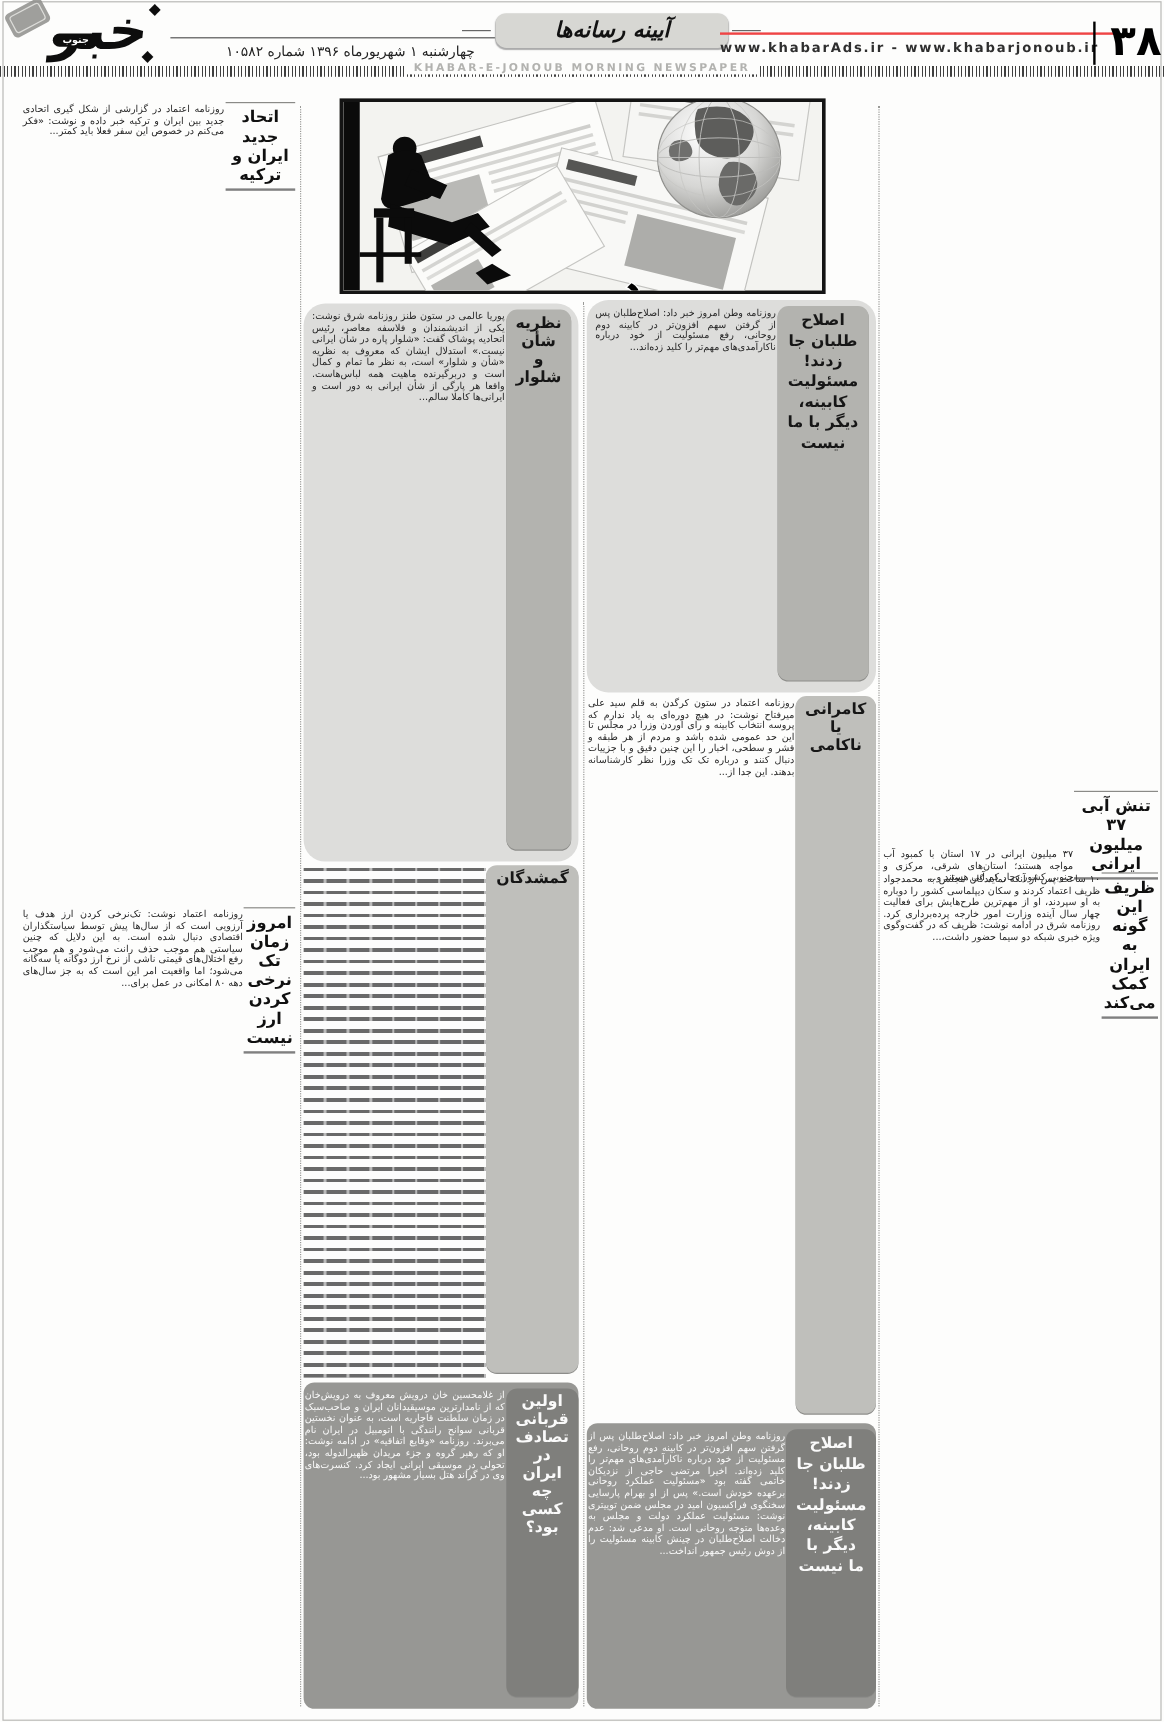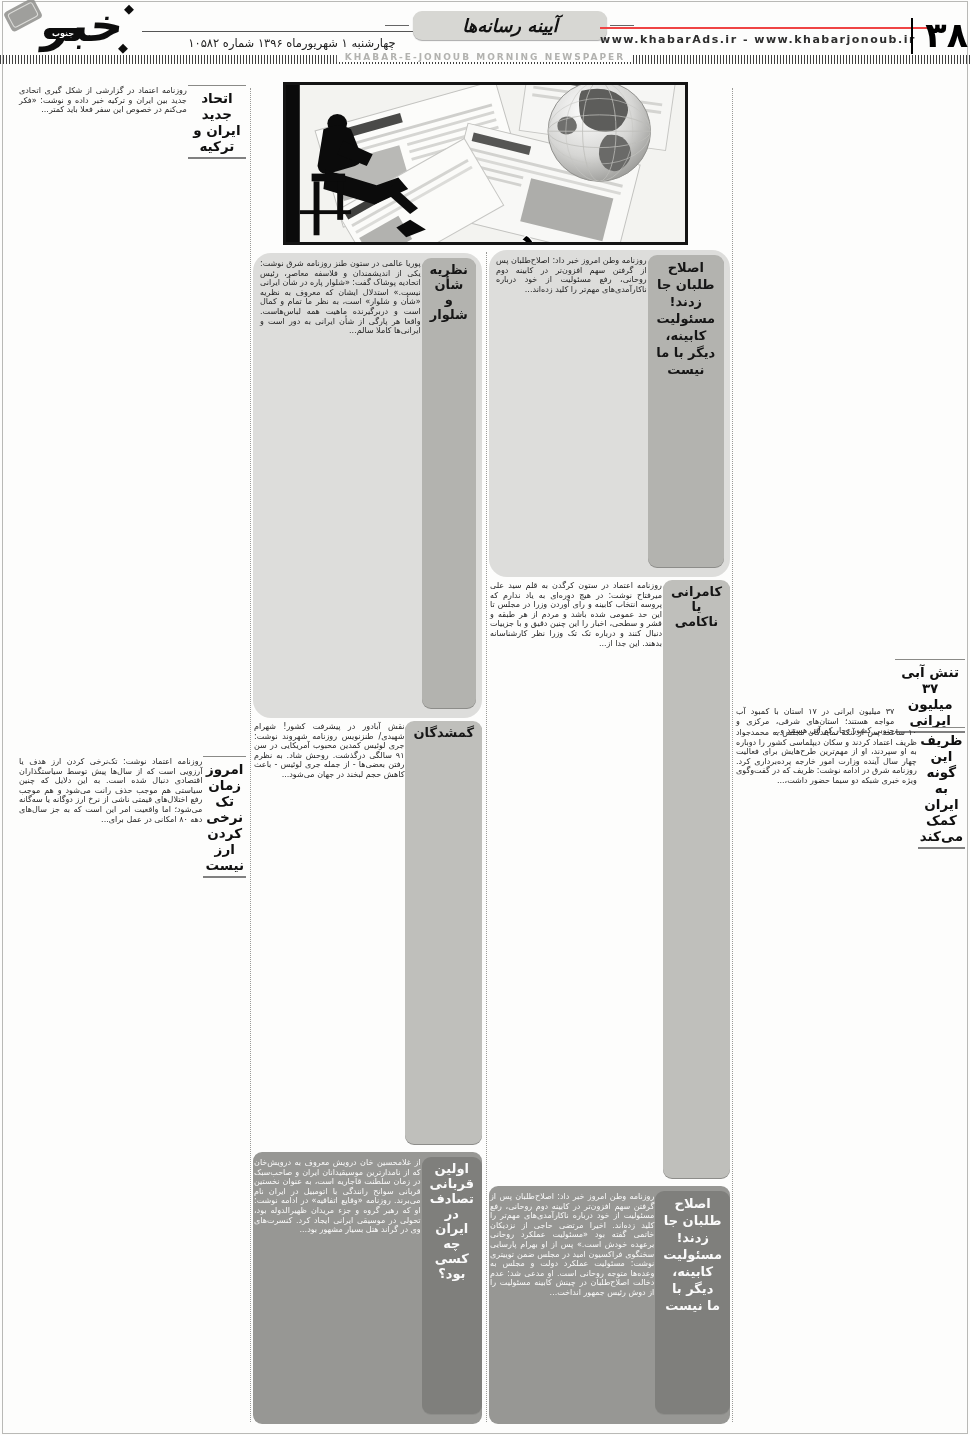--- a/index.html
+++ b/index.html
@@ -224,21 +224,20 @@
 </div>
 
 <div class="abs art grayblock" style="left:253px;top:253px;width:229px;height:465px;">
   <div class="pill">نظریه شأن و شلوار</div>
   <div class="bt">پوریا عالمی در ستون طنز روزنامه شرق نوشت: یکی از اندیشمندان و فلاسفه معاصر، رئیس اتحادیه پوشاک گفت: «شلوار پاره در شأن ایرانی نیست.» استدلال ایشان که معروف به نظریه «شأن و شلوار» است، به نظر ما تمام و کمال است و دربرگیرنده ماهیت همه لباس‌هاست. واقعا هر پارگی از شأن ایرانی به دور است و ایرانی‌ها کاملا سالم...</div>
   <div class="fill on-gray"></div>
 </div>
 
 <div class="abs art" style="left:253px;top:721px;width:229px;height:427px;">
   <div class="pill" style="margin-bottom:4px;">گمشدگان</div>
-  <div class="bt">نقش آبادور در پیشرفت کشور! شهرام شهیدی/ طنزنویس روزنامه شهروند نوشت: جری لوئیس کمدین محبوب آمریکایی در سن ۹۱ سالگی درگذشت. روحش شاد. به نظرم رفتن بعضی‌ها - از جمله جری لوئیس - باعث کاهش حجم لبخند در جهان می‌شود...</div>
   <div class="fill"></div>
 </div>
 
 <div class="abs art darkblock" style="left:253px;top:1152px;width:229px;height:272px;">
   <div class="pill">اولین قربانی تصادف در ایران چه کسی بود؟</div>
   <div class="bt white">از غلامحسین خان درویش معروف به درویش‌خان که از نامدارترین موسیقیدانان ایران و صاحب‌سبک در زمان سلطنت قاجاریه است، به عنوان نخستین قربانی سوانح رانندگی با اتومبیل در ایران نام می‌برند. روزنامه «وقایع اتفاقیه» در ادامه نوشت: او که رهبر گروه و جزء مریدان ظهیرالدوله بود، تحولی در موسیقی ایرانی ایجاد کرد. کنسرت‌های وی در گراند هتل بسیار مشهور بود...</div>
   <div class="fill on-dark"></div>
 </div>
 
 <div class="abs art" style="left:18px;top:85px;width:228px;height:668px;">

